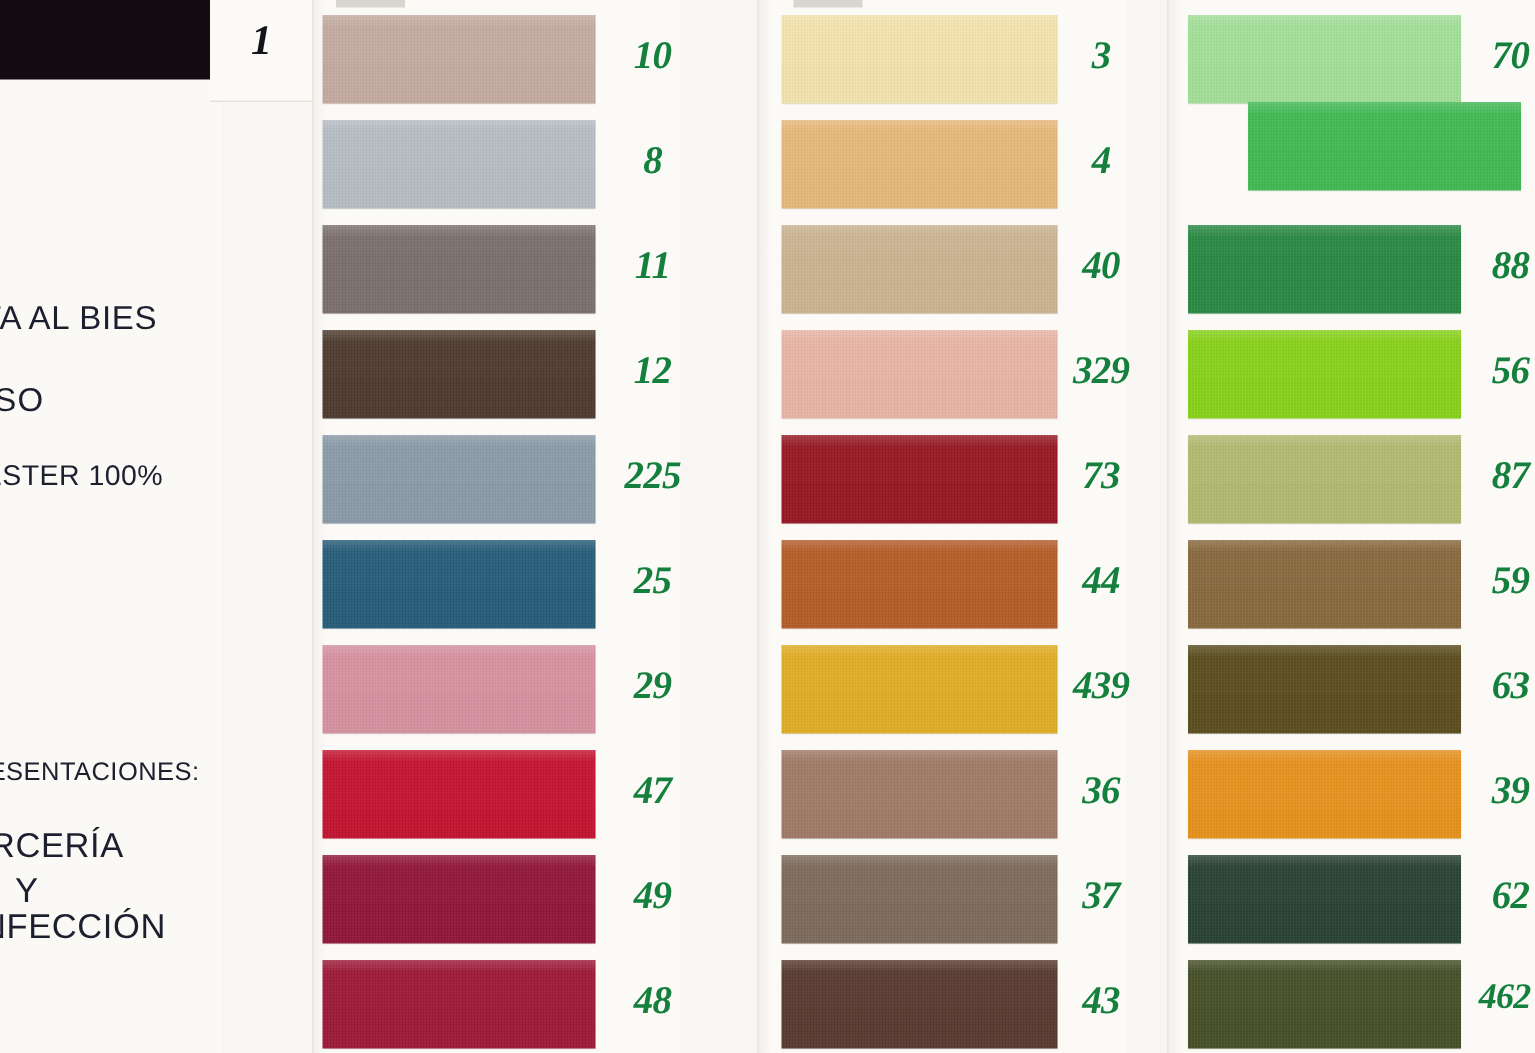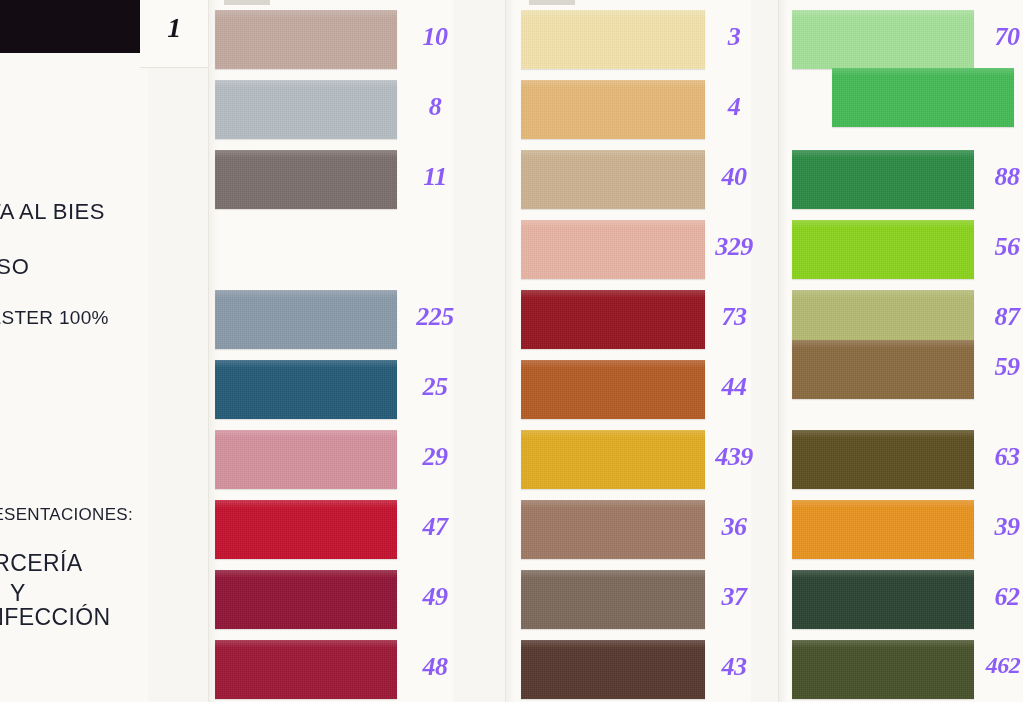--- a/index.html
+++ b/index.html
@@ -151,21 +151,21 @@
 
   .code {
     position: absolute;
     top: 20px;
     width: 62px;
     text-align: center;
     font-family: "Liberation Serif", serif;
     font-style: italic;
     font-weight: 700;
     font-size: 26px;
-    color: #8b5cf6;
+    color: #15803d;
     letter-spacing: -0.5px;
   }
   #col-1 .code { left: 196px; }
   #col-2 .code { left: 198px; }
   #col-3 .code { left: 198px; }
   #col-3 .code.wide { left: 190px; font-size: 24px; width: 70px; }
 
   .top-notch {
     position: absolute;
     top: 0;
@@ -204,20 +204,24 @@
           <div class="code">10</div>
         </div>
         <div class="swatch-row" style="top: 72px;">
           <div class="swatch" title="8" style="background: rgb(181, 188, 194);"></div>
           <div class="code">8</div>
         </div>
         <div class="swatch-row" style="top: 142px;">
           <div class="swatch" title="11" style="background: rgb(123, 111, 108);"></div>
           <div class="code">11</div>
         </div>
+        <div class="swatch-row" style="top: 212px;">
+          <div class="swatch" title="12" style="background: rgb(77, 58, 46);"></div>
+          <div class="code">12</div>
+        </div>
         <div class="swatch-row" style="top: 282px;">
           <div class="swatch" title="317" style="background: rgb(138, 154, 168);"></div>
           <div class="code wide">225</div>
         </div>
         <div class="swatch-row" style="top: 352px;">
           <div class="swatch" title="25" style="background: rgb(37, 91, 119);"></div>
           <div class="code">25</div>
         </div>
         <div class="swatch-row" style="top: 422px;">
           <div class="swatch" title="29" style="background: rgb(212, 145, 158);"></div>
@@ -303,21 +307,21 @@
           <div class="code">88</div>
         </div>
         <div class="swatch-row" style="top: 212px;">
           <div class="swatch" title="56" style="background: rgb(138, 211, 28);"></div>
           <div class="code">56</div>
         </div>
         <div class="swatch-row" style="top: 282px;">
           <div class="swatch" title="87" style="background: rgb(180, 187, 114);"></div>
           <div class="code">87</div>
         </div>
-        <div class="swatch-row" style="top: 332px;">
+        <div class="swatch-row" style="top: 352px;">
           <div class="swatch" title="59" style="background: rgb(138, 107, 64);"></div>
           <div class="code">59</div>
         </div>
         <div class="swatch-row" style="top: 422px;">
           <div class="swatch" title="63" style="background: rgb(93, 79, 34);"></div>
           <div class="code">63</div>
         </div>
         <div class="swatch-row" style="top: 492px;">
           <div class="swatch" title="39" style="background: rgb(232, 147, 31);"></div>
           <div class="code">39</div>

